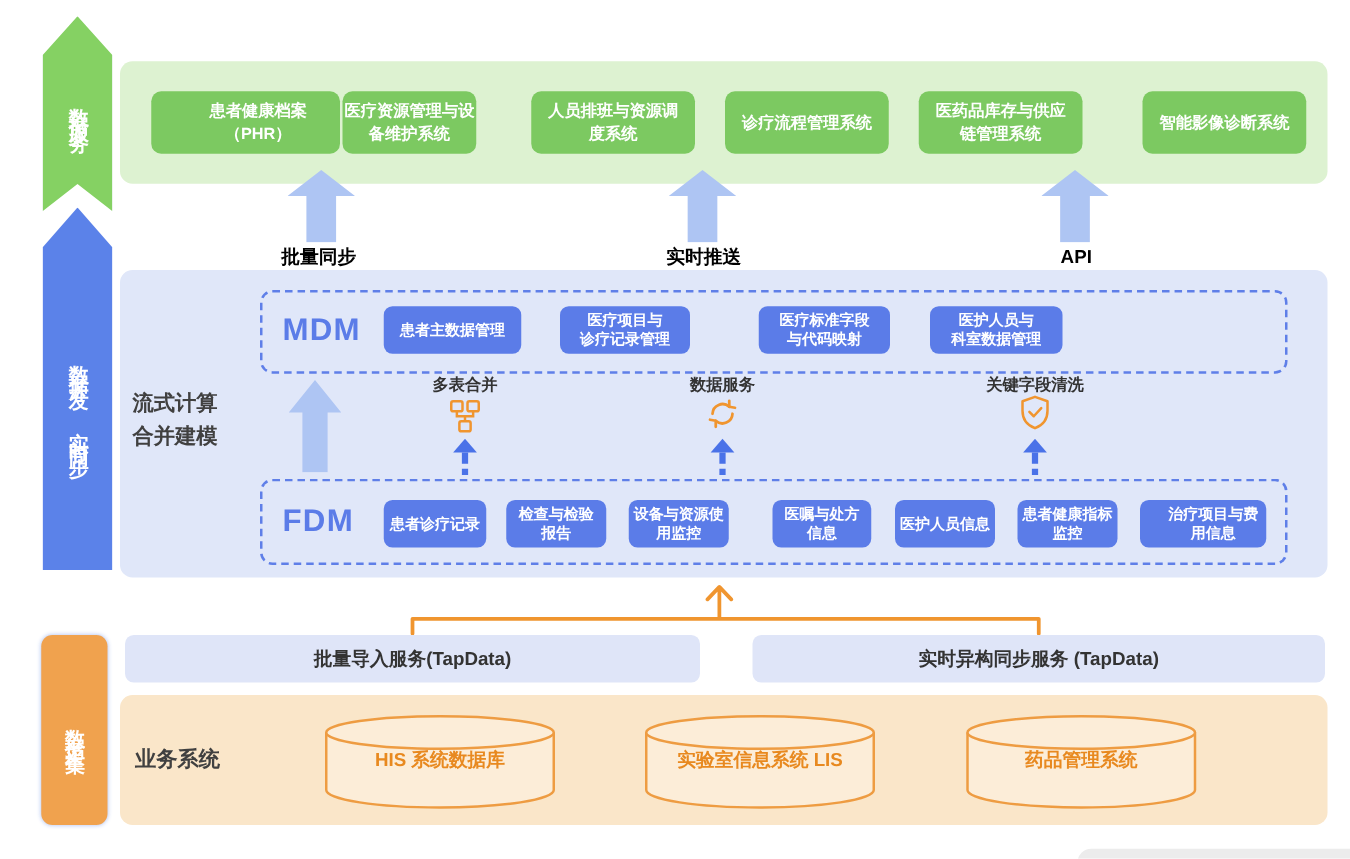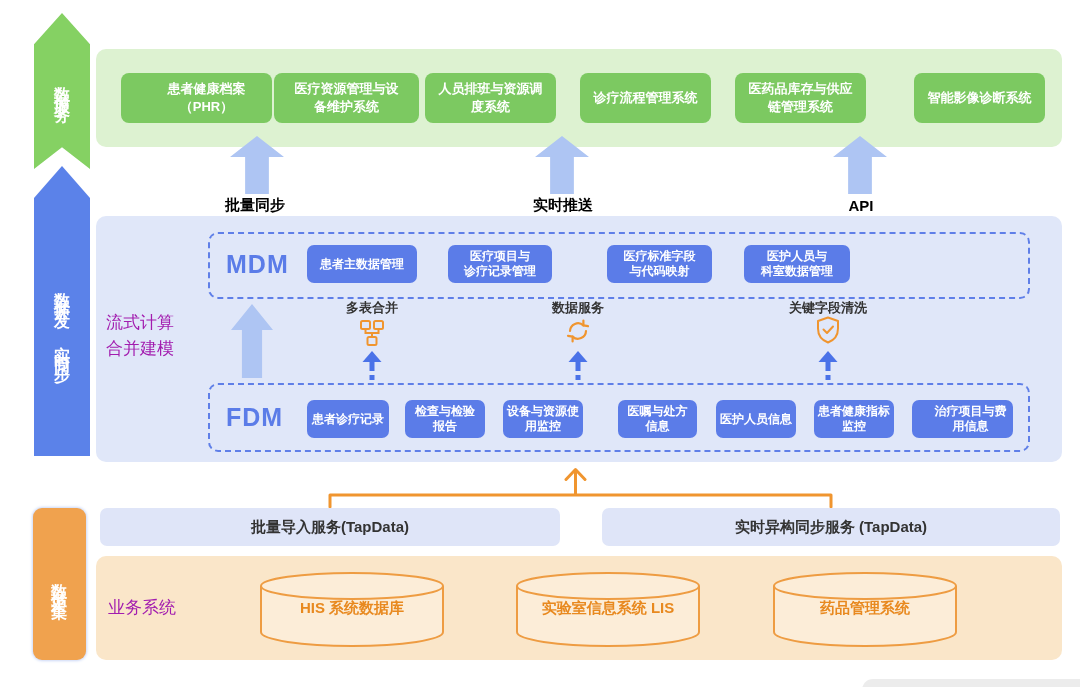--- a/index.html
+++ b/index.html
@@ -34,21 +34,21 @@
   .layer-title{color:#5b7ce8;font-weight:700;font-size:25px;letter-spacing:1px;}
 
   .blk-arrow{background:#aec5f3;z-index:3;}
   .arrow-top{top:136px;width:54px;height:58px;
       clip-path:polygon(50% 0,100% 36%,72% 36%,72% 100%,28% 100%,28% 36%,0 36%);}
   .arrow-mid{left:231px;top:304px;width:42px;height:74px;
       clip-path:polygon(50% 0,100% 35%,74% 35%,74% 100%,26% 100%,26% 35%,0 35%);}
 
   .sync-label{top:195px;width:130px;height:20px;color:#000000;font-size:15px;font-weight:700;}
   .tf-label{top:299px;width:110px;height:18px;color:#333;font-size:13px;font-weight:700;}
-  .dark-title{color:#a21caf;font-size:17px;font-weight:400;line-height:26px;}
+  .dark-title{color:#404040;font-size:17px;font-weight:700;line-height:26px;}
 
   .tapbar{top:508px;height:38px;background:#dfe5f8;border-radius:7px;color:#333;
           font-size:15px;font-weight:700;}
 
   .cyl{top:570px;width:190px;height:80px;}
   .cyl-label{top:598px;width:190px;height:20px;color:#e8891f;font-size:15px;font-weight:700;z-index:2;}
 
   .corner{left:862px;top:679px;width:230px;height:22px;background:#ececec;border-radius:12px;}
   svg{display:block;}
 </style>
@@ -66,21 +66,21 @@
   <div class="abs rail rail-green center">
     <span class="vtext" style="margin-top:-8px;">数据服务</span>
   </div>
   <div class="abs rail rail-orange center">
     <span class="vtext" style="line-height:53px;">数据采集</span>
   </div>
 
   <div class="abs band-green"></div>
   <div class="abs gbox pre center" style="left:121px;width:131px;padding-left:20px;">患者健康档案
 （PHR）</div>
-  <div class="abs gbox pre center" style="left:274px;width:145px;">医疗资源管理与设
+  <div class="abs gbox pre center" style="left:274px;width:107px;">医疗资源管理与设
 备维护系统</div>
   <div class="abs gbox pre center" style="left:425px;width:131px;">人员排班与资源调
 度系统</div>
   <div class="abs gbox pre center" style="left:580px;width:131px;">诊疗流程管理系统</div>
   <div class="abs gbox pre center" style="left:735px;width:131px;">医药品库存与供应
 链管理系统</div>
   <div class="abs gbox pre center" style="left:886px;width:131px;margin-left:28px;">智能影像诊断系统</div>
 
   <div class="abs blk-arrow arrow-top" style="left:230px;"></div>
   <div class="abs blk-arrow arrow-top" style="left:535px;"></div>

